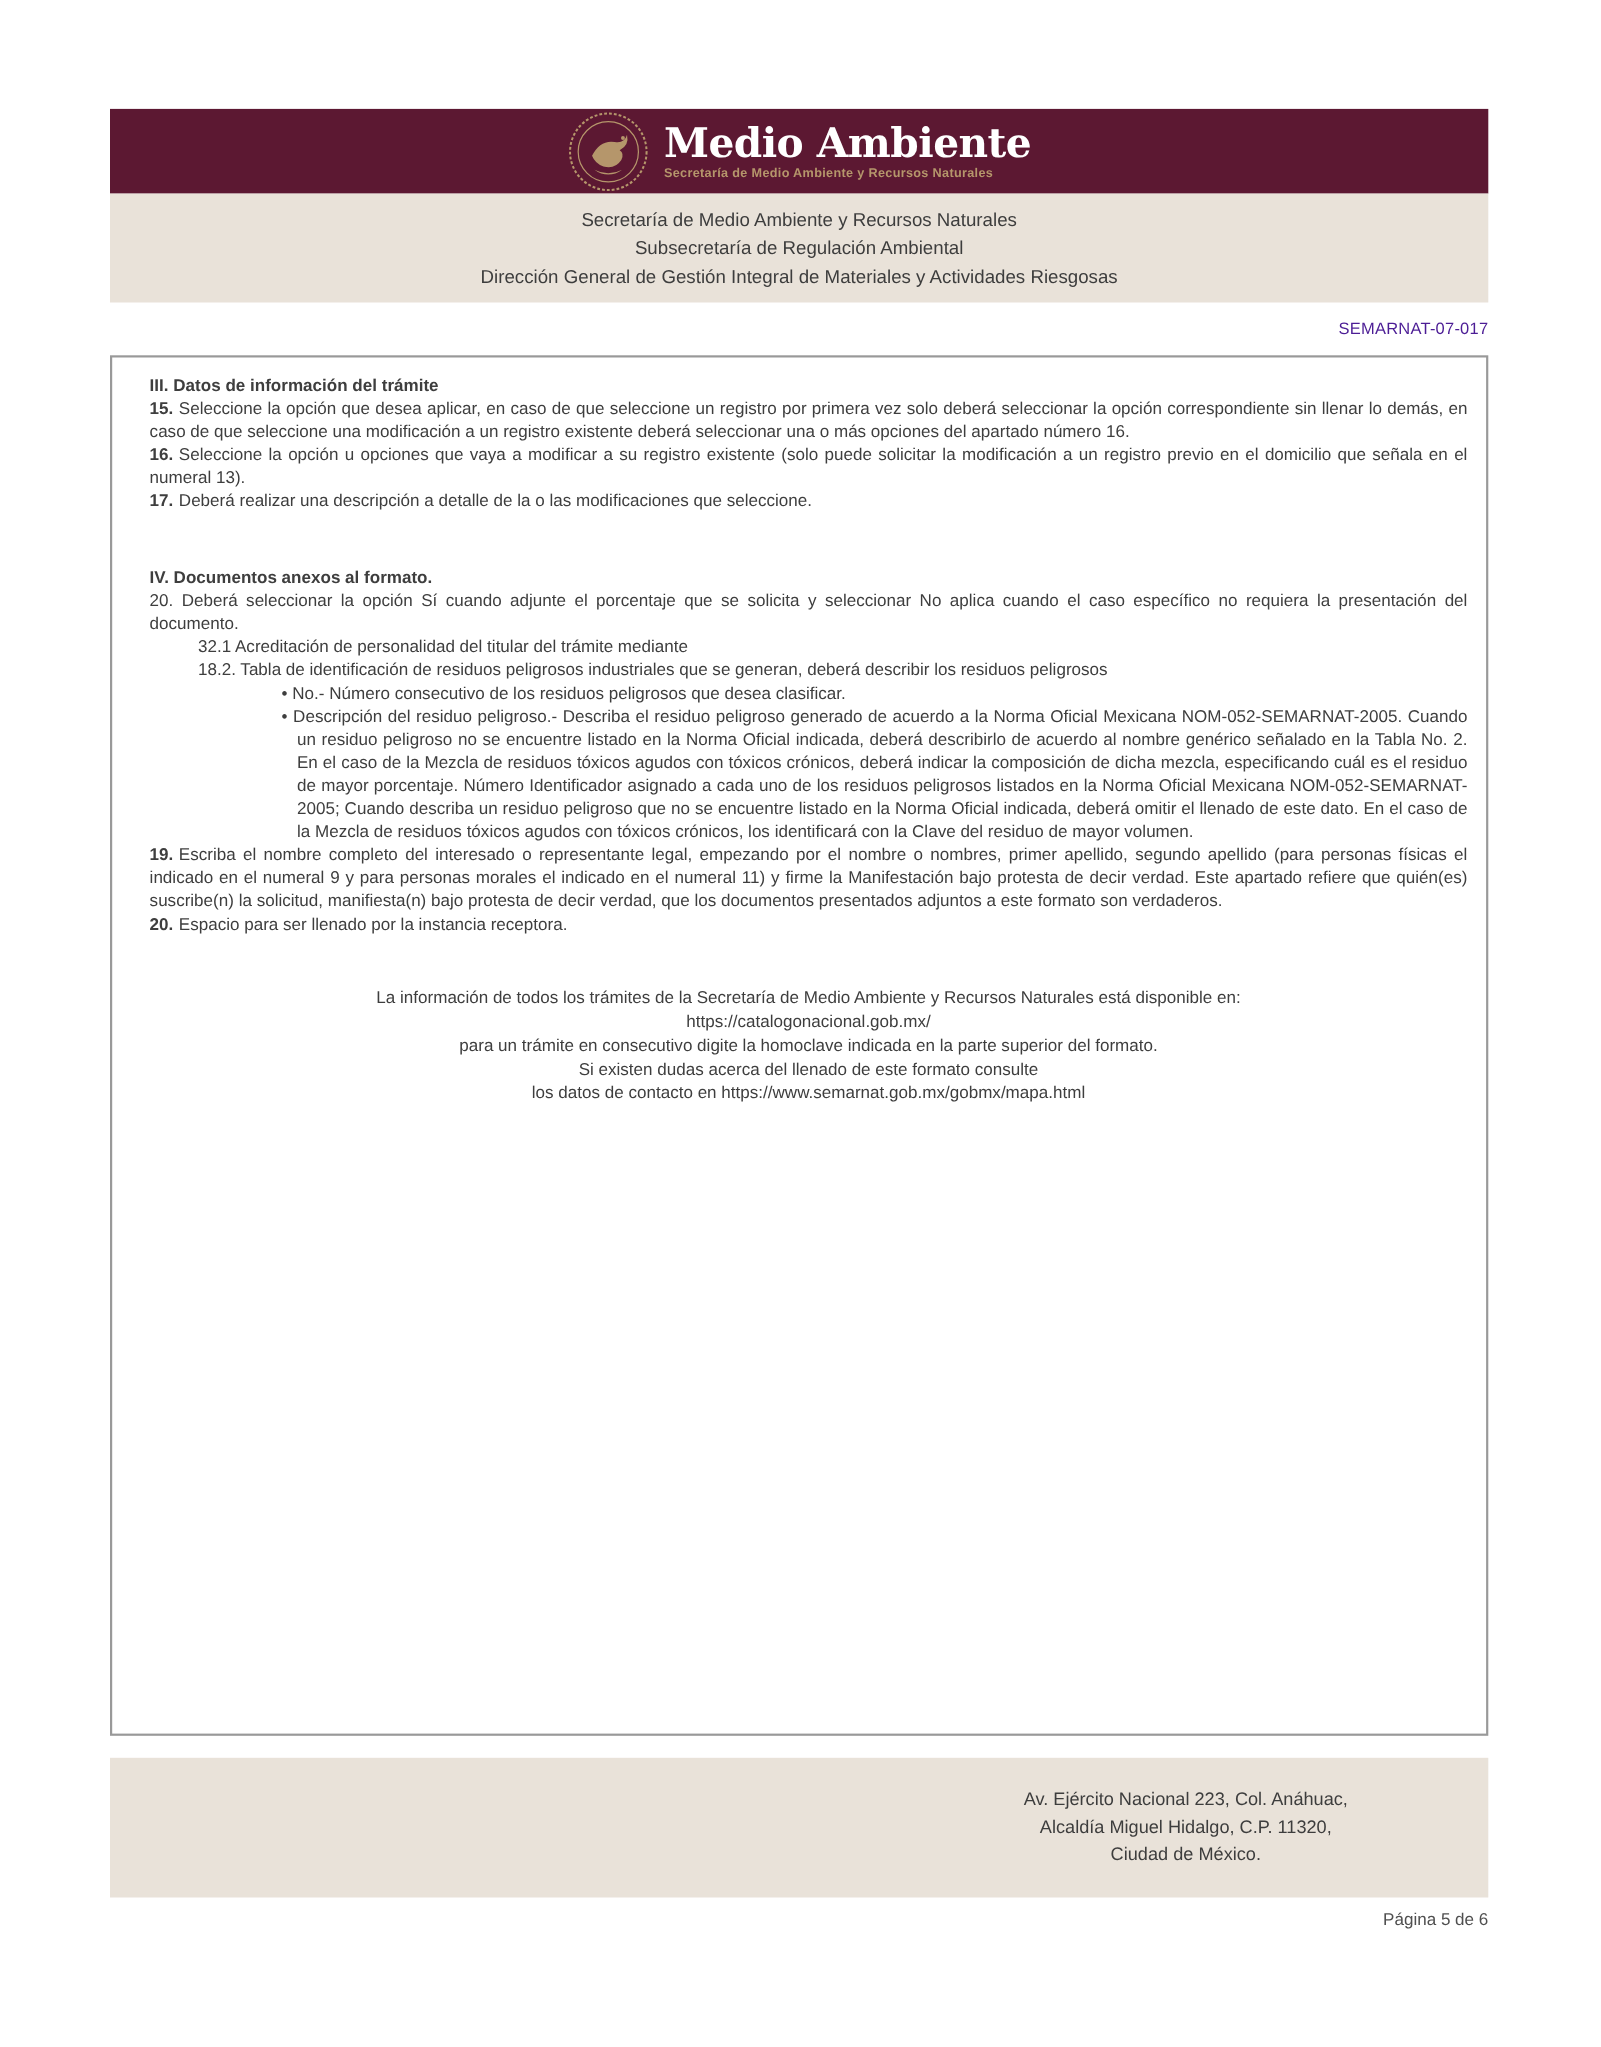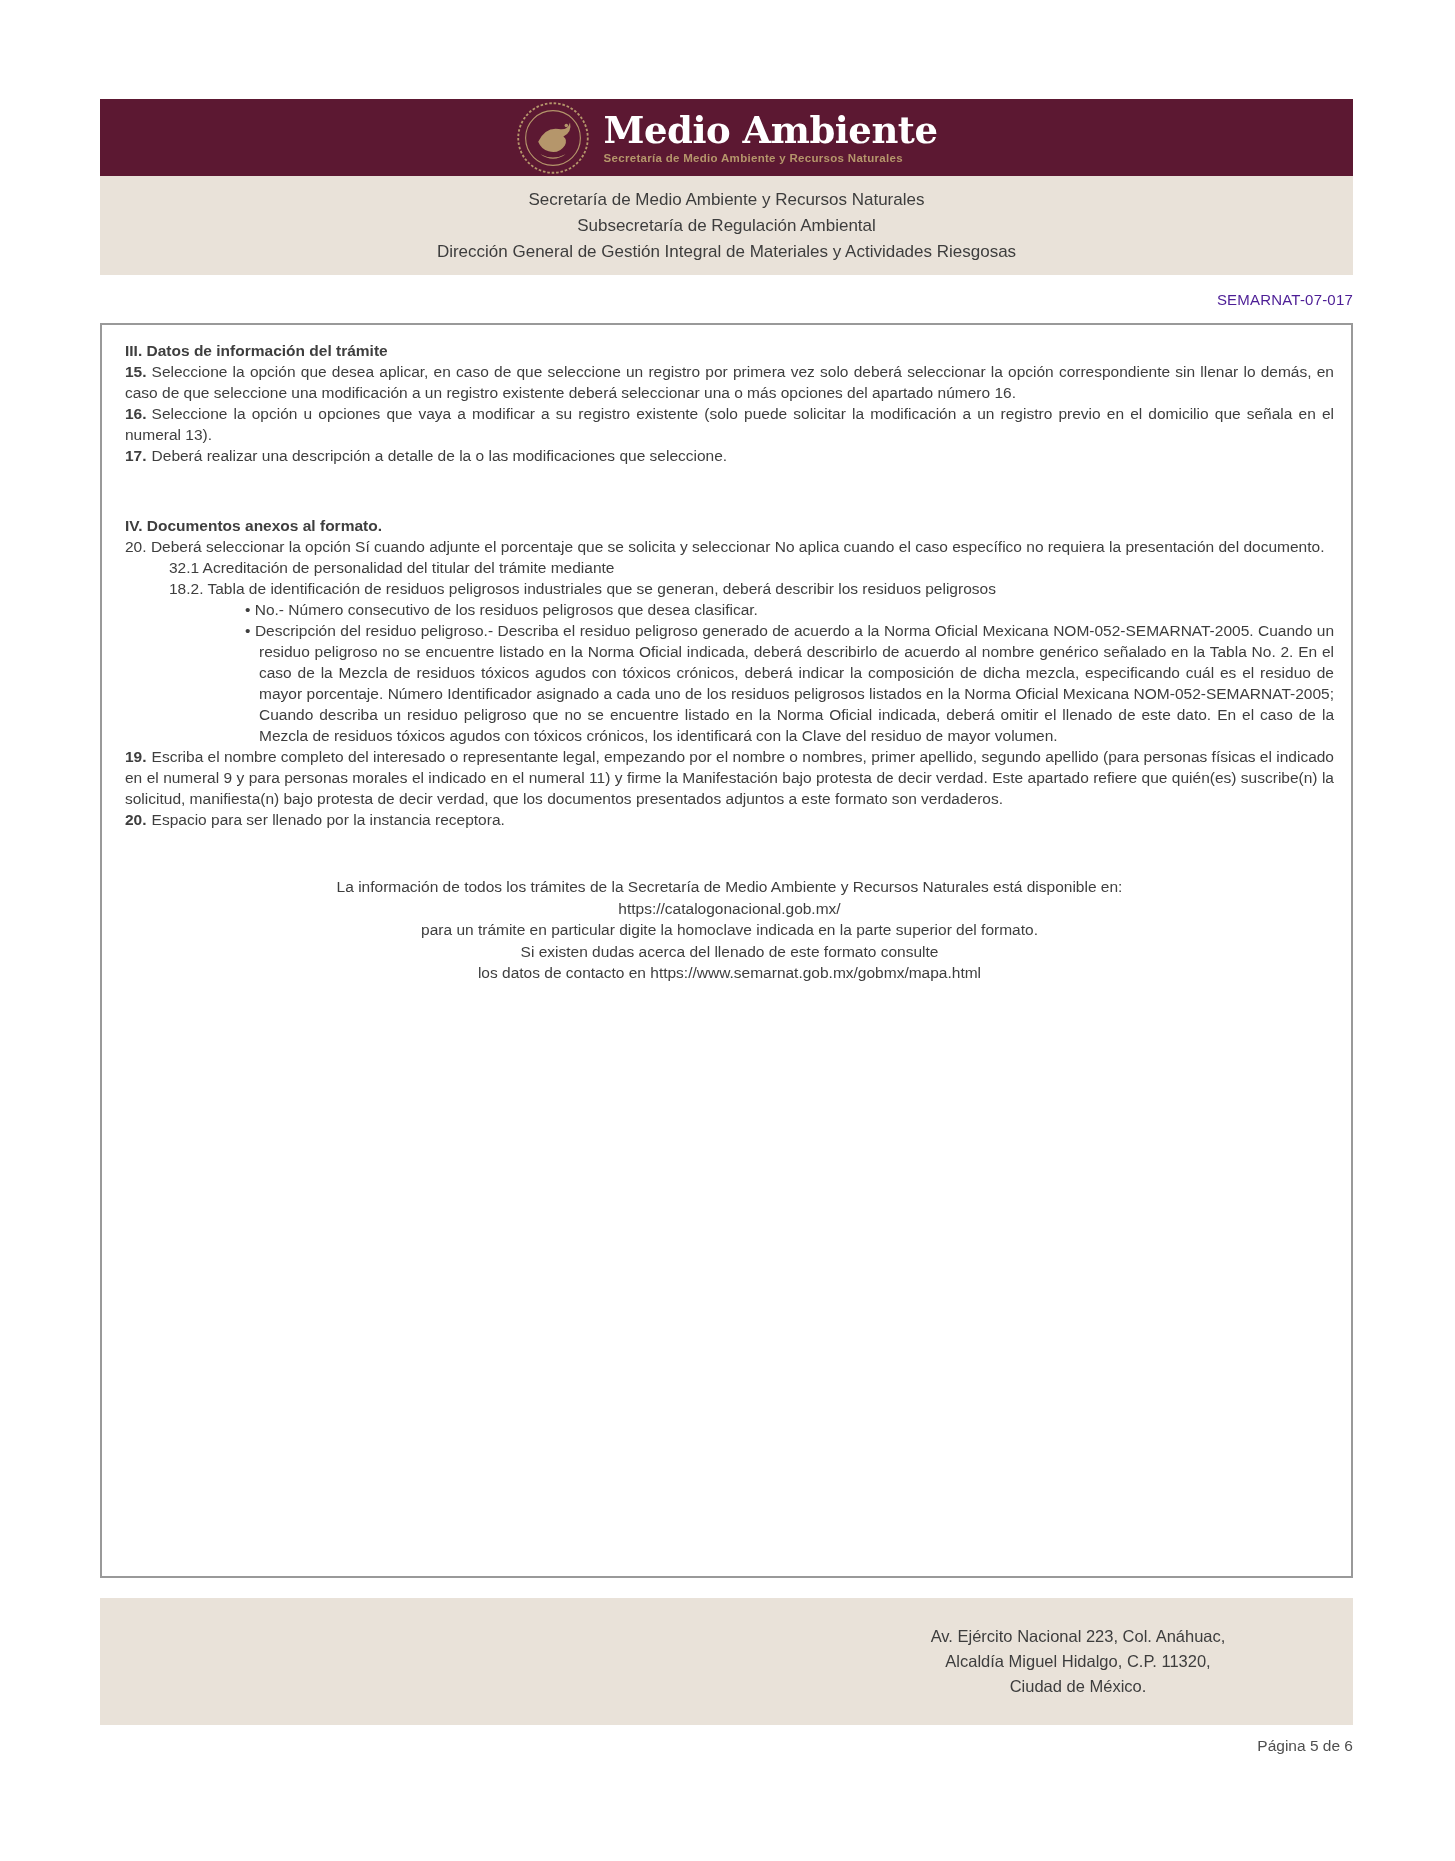--- a/index.html
+++ b/index.html
@@ -50,21 +50,21 @@
   
   .homoclave{
     margin-top:16px;height:20px;text-align:right;
     font-size:15px;color:#4c1d95;letter-spacing:0.2px;
   }
 
   
   .main-box{
     margin-top:12px;height:1255px;
     border:2px solid var(--border);
-    padding:15px 17px 0 23px;
+    padding:15px 17px 0 34px;
     font-size:15.5px;line-height:21px;color:var(--ink);
   }
   .sec-title{font-weight:700;font-size:15.5px;line-height:21px;}
   .para{text-align:justify;}
   .para .num{font-weight:700;margin-right:5px;}
   .sec4-title{margin-top:49px;}
   .sub-item{margin-left:44px;}
   ul.bullets{list-style:none;}
   ul.bullets li{
     margin-left:120px;padding-left:14px;text-indent:-14px;
@@ -138,21 +138,21 @@
         <li>No.- Número consecutivo de los residuos peligrosos que desea clasificar.</li>
         <li>Descripción del residuo peligroso.- Describa el residuo peligroso generado de acuerdo a la Norma Oficial Mexicana NOM-052-SEMARNAT-2005. Cuando un residuo peligroso no se encuentre listado en la Norma Oficial indicada, deberá describirlo de acuerdo al nombre genérico señalado en la Tabla No. 2. En el caso de la Mezcla de residuos tóxicos agudos con tóxicos crónicos, deberá indicar la composición de dicha mezcla, especificando cuál es el residuo de mayor porcentaje. Número Identificador asignado a cada uno de los residuos peligrosos listados en la Norma Oficial Mexicana NOM-052-SEMARNAT-2005; Cuando describa un residuo peligroso que no se encuentre listado en la Norma Oficial indicada, deberá omitir el llenado de este dato. En el caso de la Mezcla de residuos tóxicos agudos con tóxicos crónicos, los identificará con la Clave del residuo de mayor volumen.</li>
       </ul>
 
       <p class="para"><span class="num">19.</span><span>Escriba el nombre completo del interesado o representante legal, empezando por el nombre o nombres, primer apellido, segundo apellido (para personas físicas el indicado en el numeral 9 y para personas morales el indicado en el numeral 11) y firme la Manifestación bajo protesta de decir verdad. Este apartado refiere que quién(es) suscribe(n) la solicitud, manifiesta(n) bajo protesta de decir verdad, que los documentos presentados adjuntos a este formato son verdaderos.</span></p>
       <p class="para"><span class="num">20.</span><span>Espacio para ser llenado por la instancia receptora.</span></p>
 
       <div class="info-block">
         <div>La información de todos los trámites de la Secretaría de Medio Ambiente y Recursos Naturales está disponible en:</div>
         <div>https://catalogonacional.gob.mx/</div>
-        <div>para un trámite en particular digite la homoclave indicada en la parte superior del formato.</div>
+        <div>para un trámite en consecutivo digite la homoclave indicada en la parte superior del formato.</div>
         <div>Si existen dudas acerca del llenado de este formato consulte</div>
         <div>los datos de contacto en https://www.semarnat.gob.mx/gobmx/mapa.html</div>
       </div>
 
     </div>
 
     <footer class="footer-band">
       <div class="address">
         <div>Av. Ejército Nacional 223, Col. Anáhuac,</div>
         <div>Alcaldía Miguel Hidalgo, C.P. 11320,</div>

